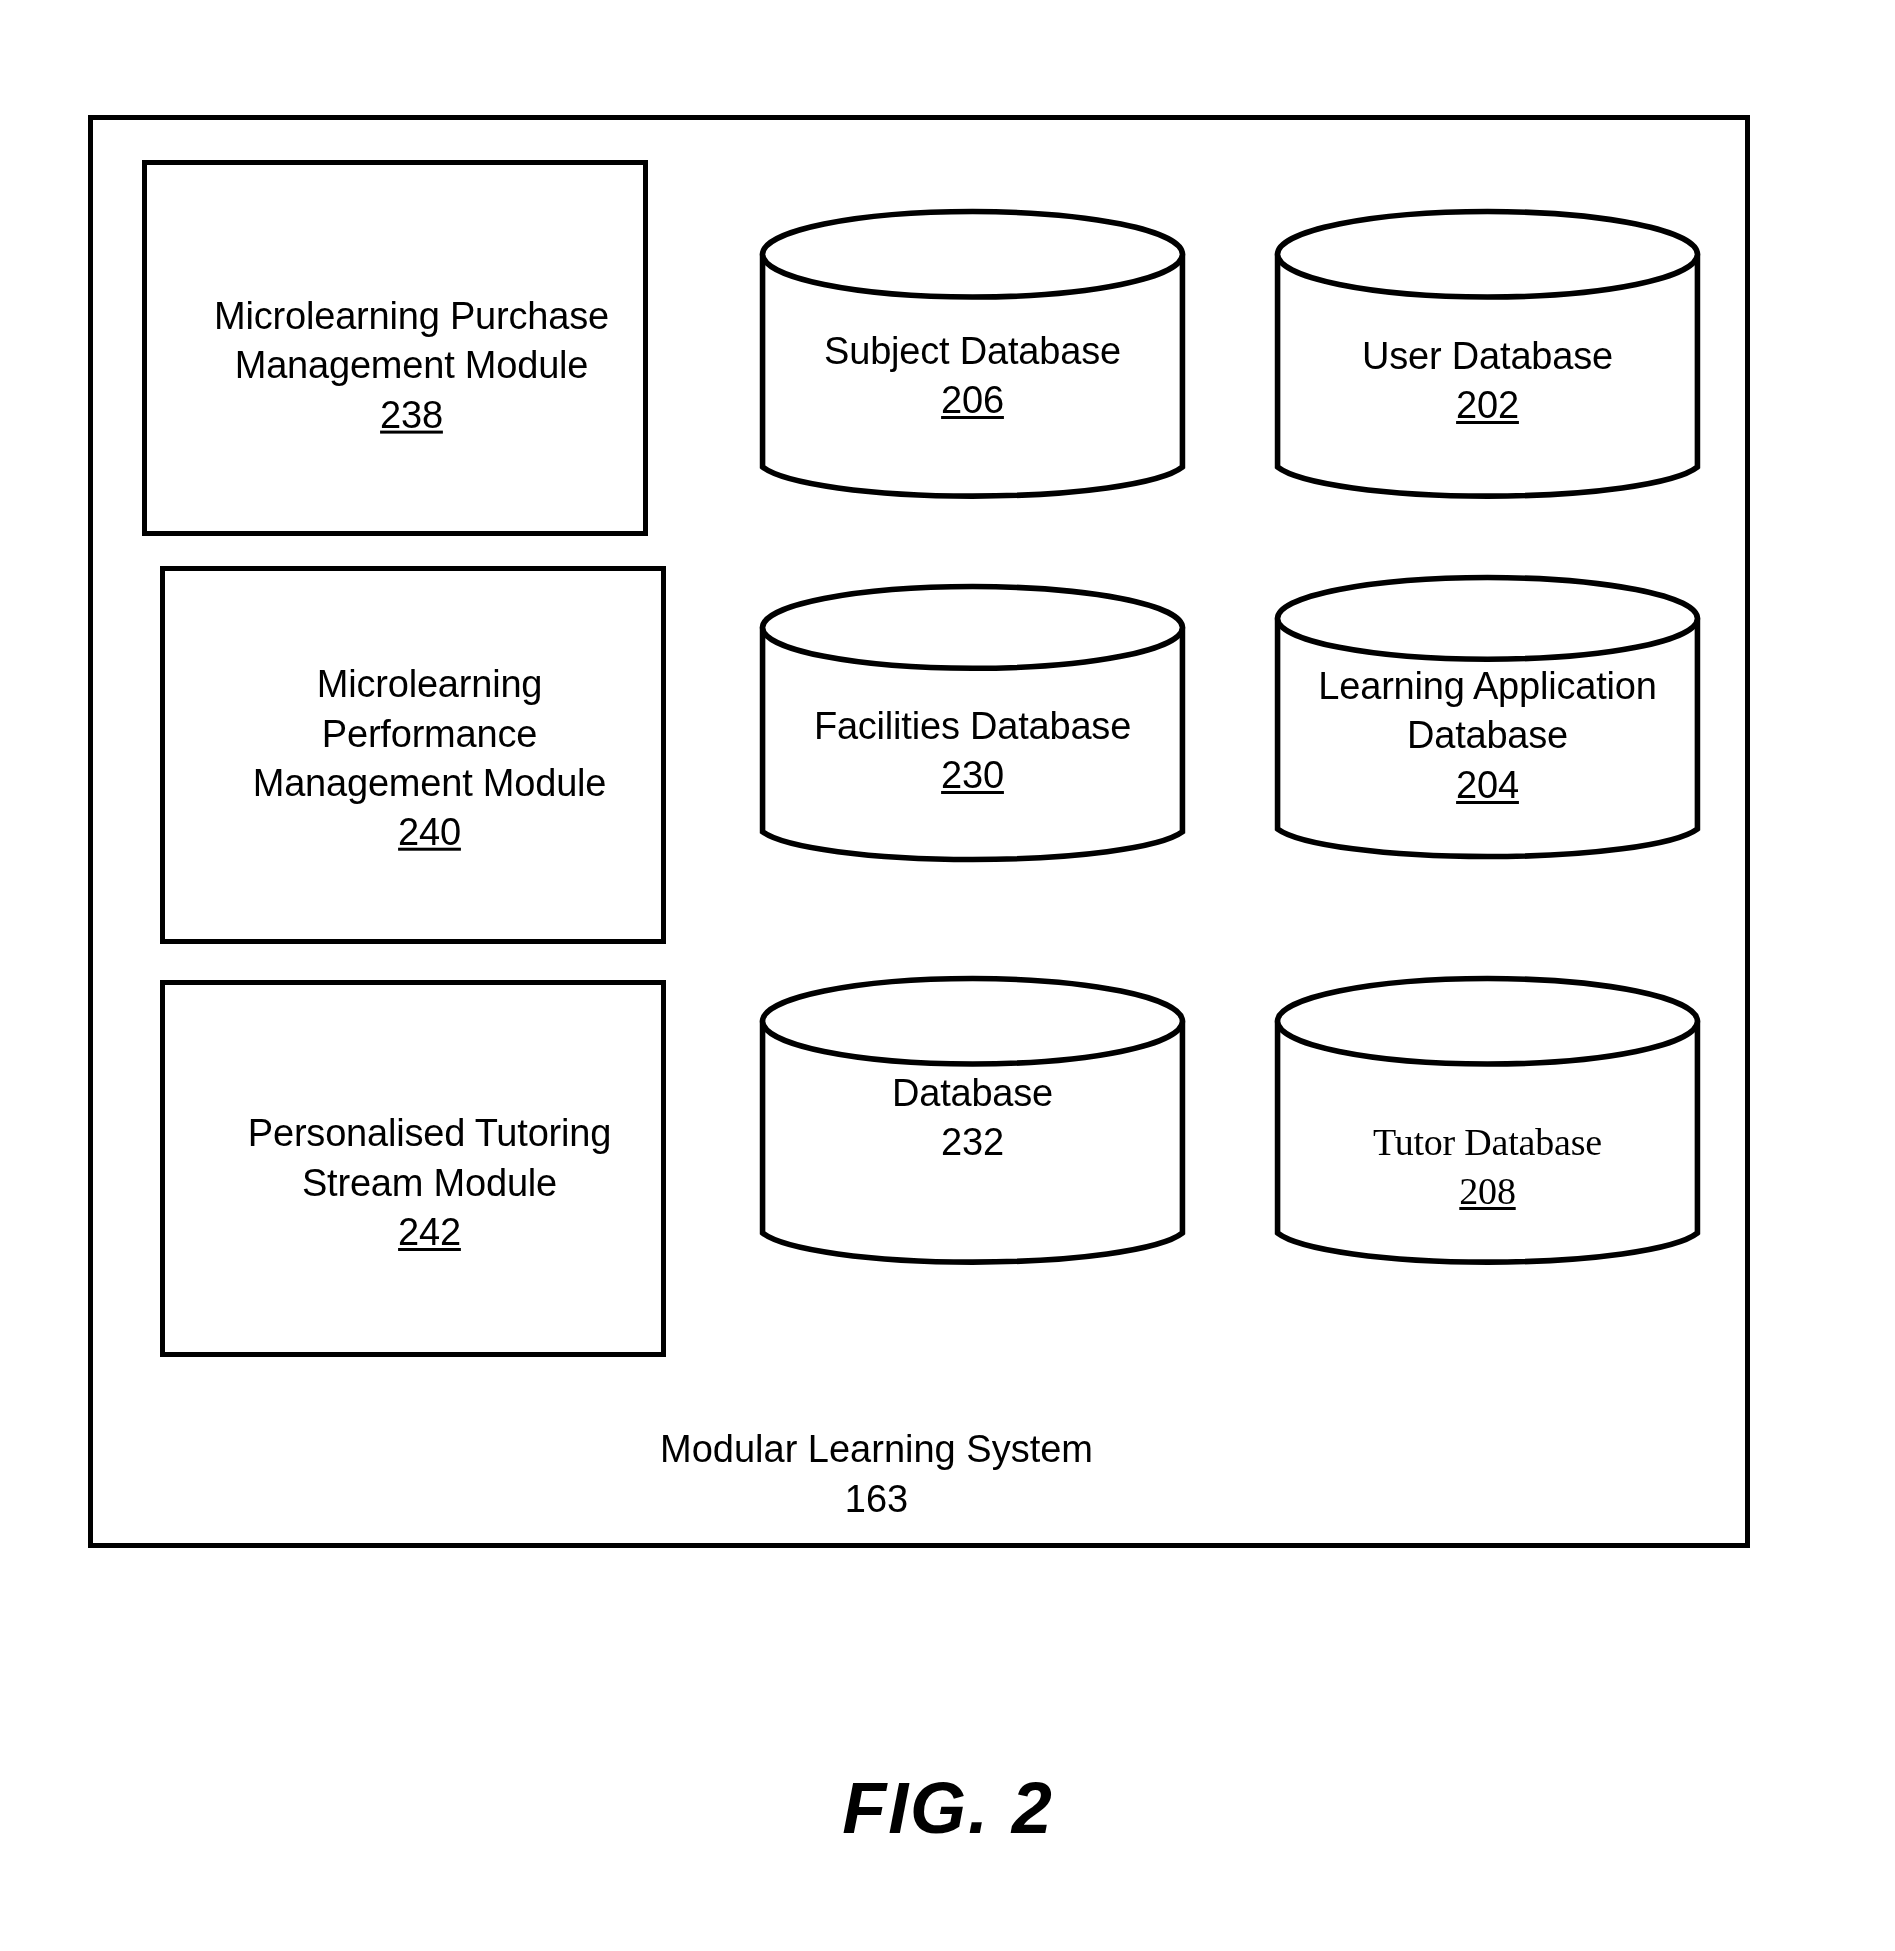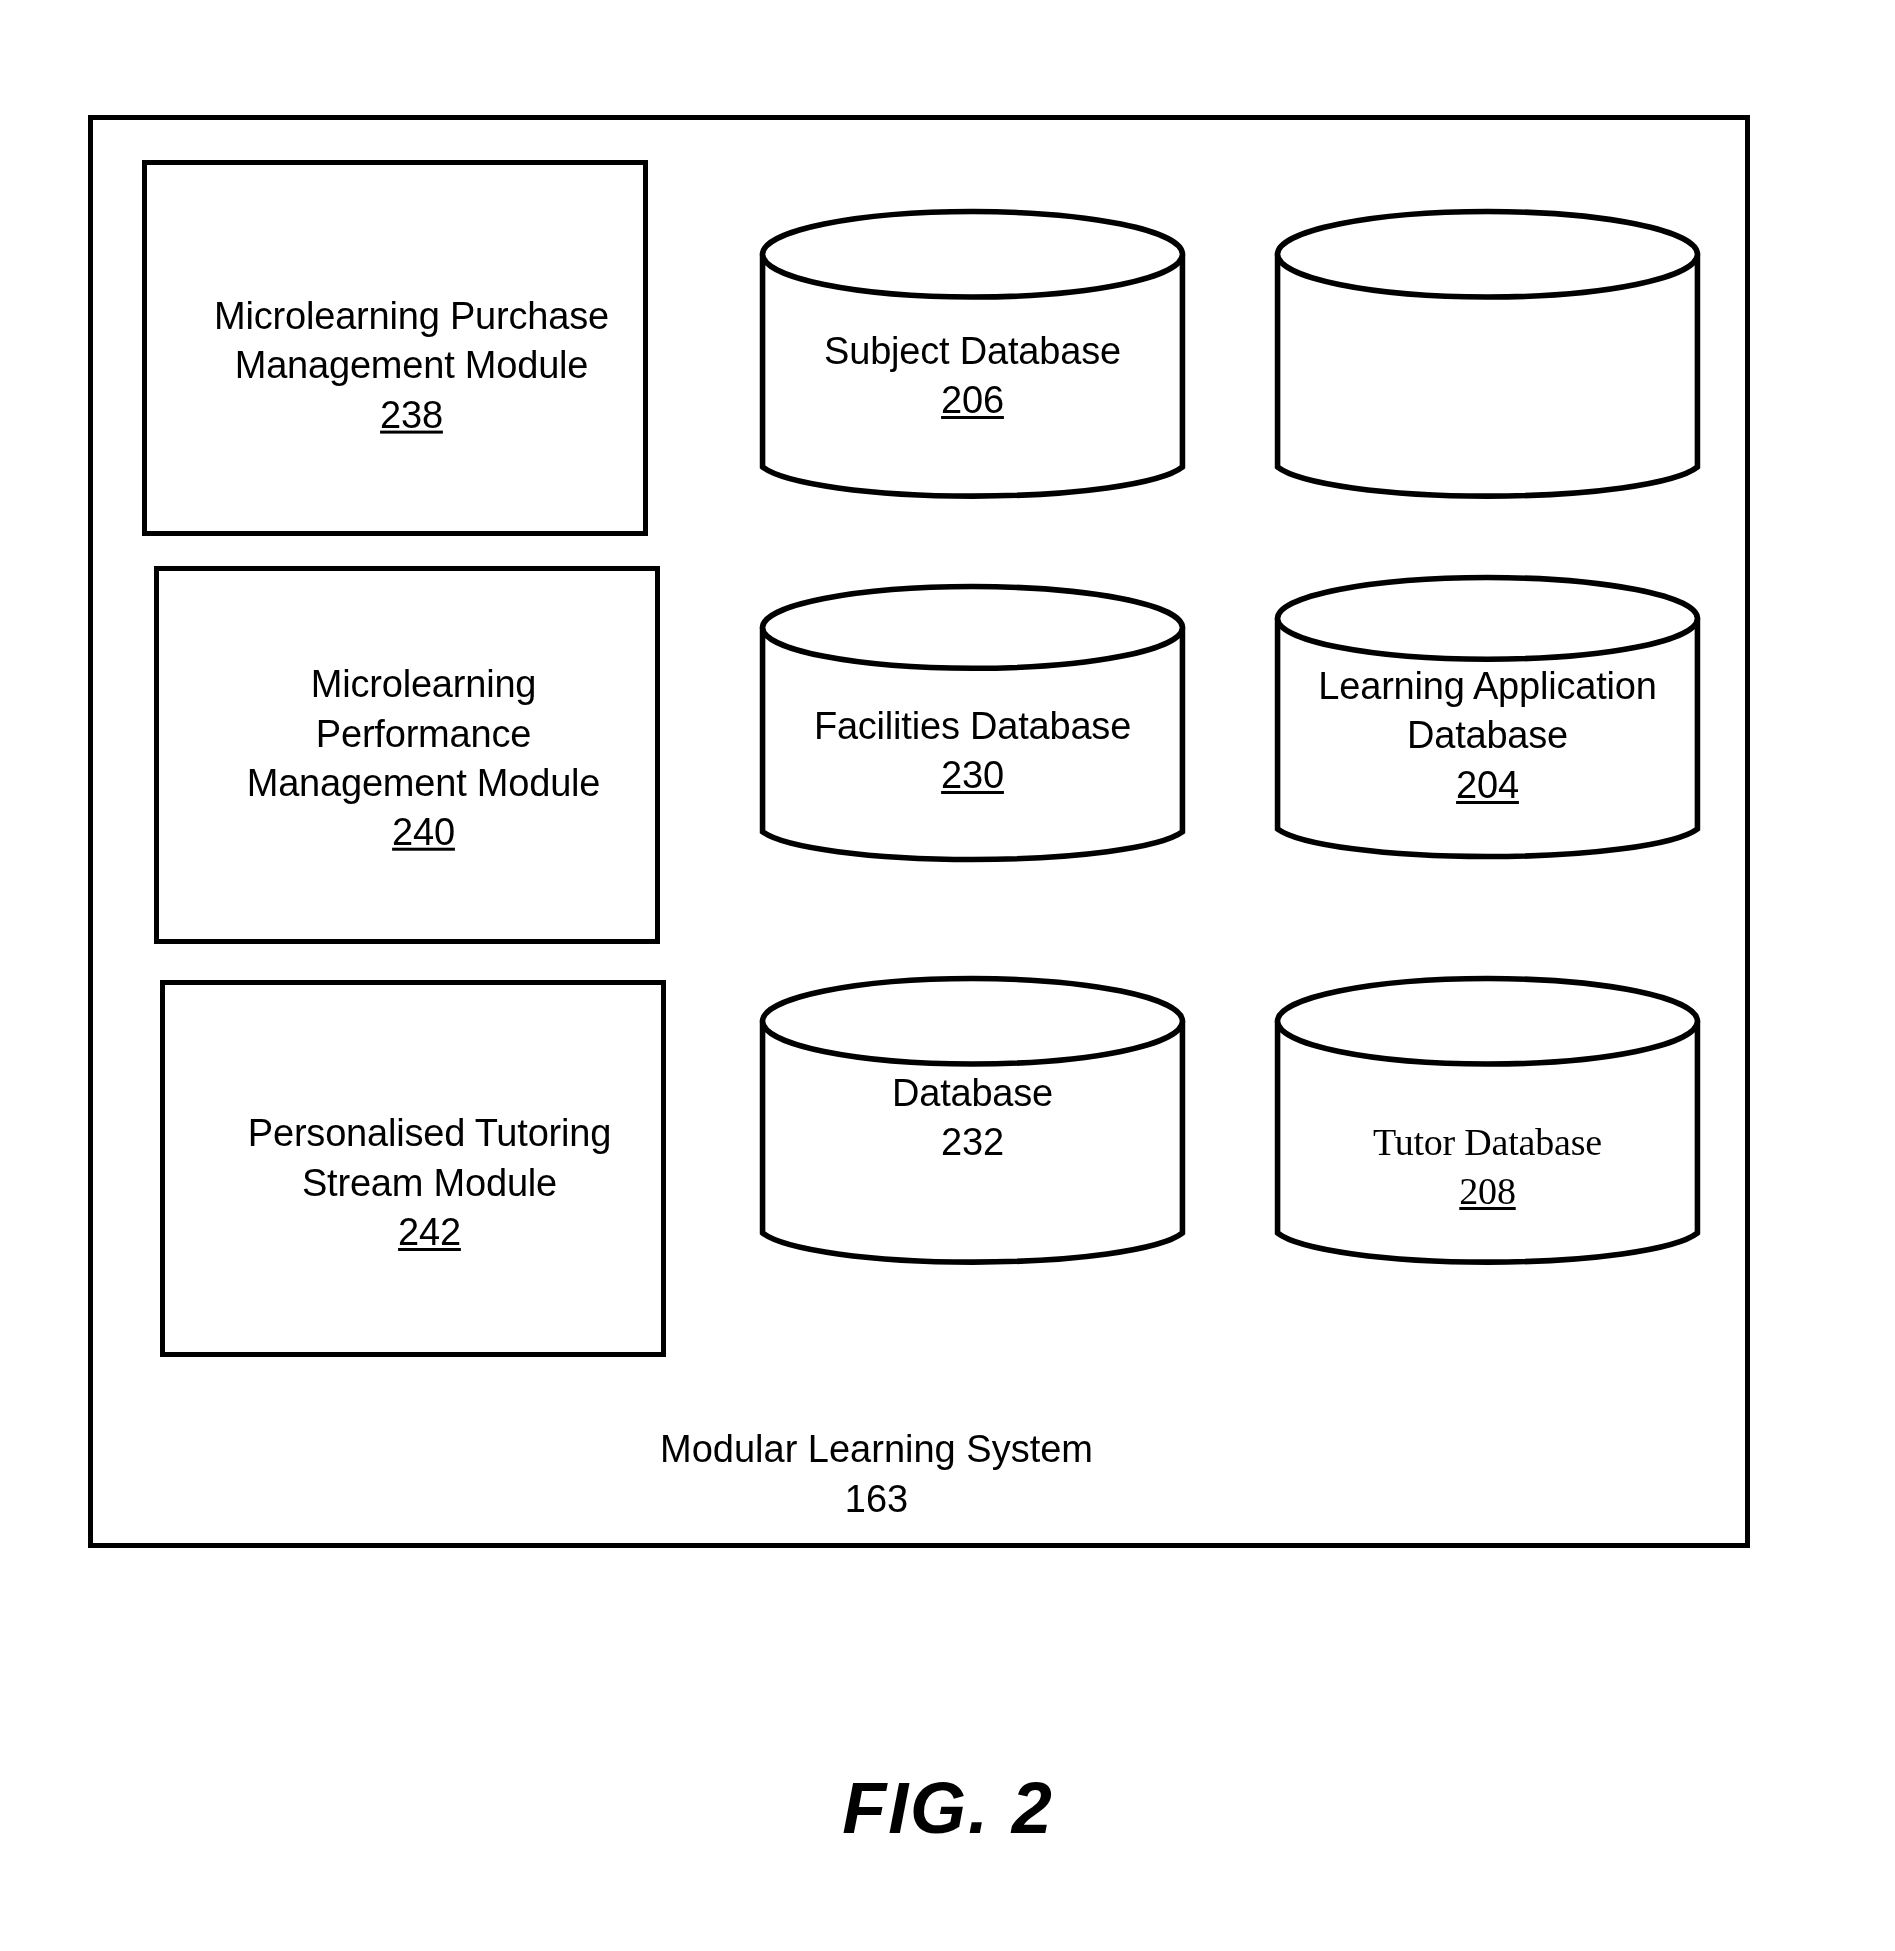--- a/index.html
+++ b/index.html
@@ -38,21 +38,21 @@
     text-align: center;
     padding-left: 33px;
   }
   .module-box .module-text {
     font-size: 38px;
     line-height: 1.30;
     letter-spacing: -0.2px;
   }
 
   #module-238 { left: 142px; top: 160px;  width: 506px; height: 376px; }
-  #module-240 { left: 154px; top: 566px;  width: 506px; height: 378px; }
+  #module-240 { left: 160px; top: 566px;  width: 506px; height: 378px; }
   #module-242 { left: 160px; top: 980px; width: 506px; height: 377px; }
 
   
   #module-238 .module-text { transform: translateY(17.6px); }
   #module-240 .module-text { transform: translateY(3.7px); }
   #module-242 .module-text { transform: translateY(15px); }
 
   
   .cylinder {
     position: absolute;
@@ -156,20 +156,24 @@
     <div>Subject Database</div>
     <div class="ref-num underlined">206</div>
   </div>
 </div>
 
 <div class="cylinder" id="cyl-202">
   <svg viewBox="0 0 465 323" preserveAspectRatio="none">
     <path d="M6,52 L6,281 A 232,40 0 0 0 459,281 L459,52" fill="#ffffff" stroke="#000000" stroke-width="6" stroke-linecap="round"></path>
     <ellipse cx="232.5" cy="52" rx="226.5" ry="46" fill="#ffffff" stroke="#000000" stroke-width="6"></ellipse>
   </svg>
+  <div class="cyl-label">
+    <div>User Database</div>
+    <div class="ref-num underlined">202</div>
+  </div>
 </div>
 
 <div class="cylinder" id="cyl-230">
   <svg viewBox="0 0 465 310" preserveAspectRatio="none">
     <path d="M6,50 L6,270 A 232,38 0 0 0 459,270 L459,50" fill="#ffffff" stroke="#000000" stroke-width="6" stroke-linecap="round"></path>
     <ellipse cx="232.5" cy="50" rx="226.5" ry="44" fill="#ffffff" stroke="#000000" stroke-width="6"></ellipse>
   </svg>
   <div class="cyl-label">
     <div>Facilities Database</div>
     <div class="ref-num underlined">230</div>

